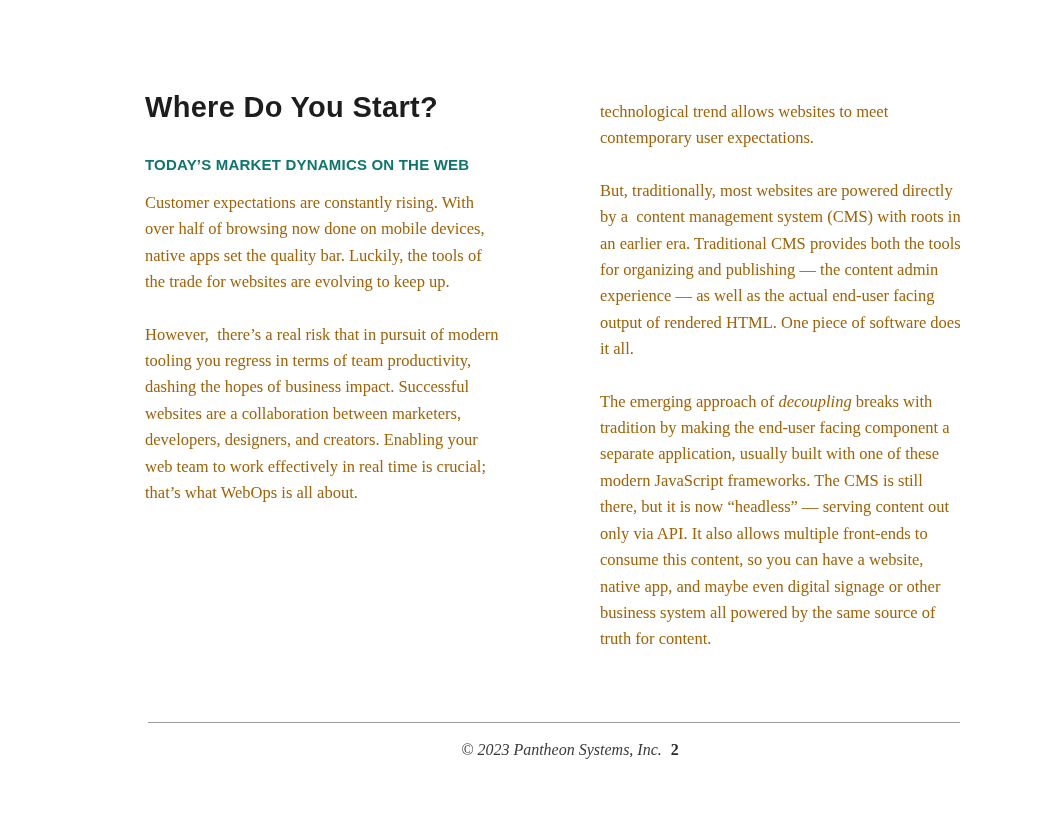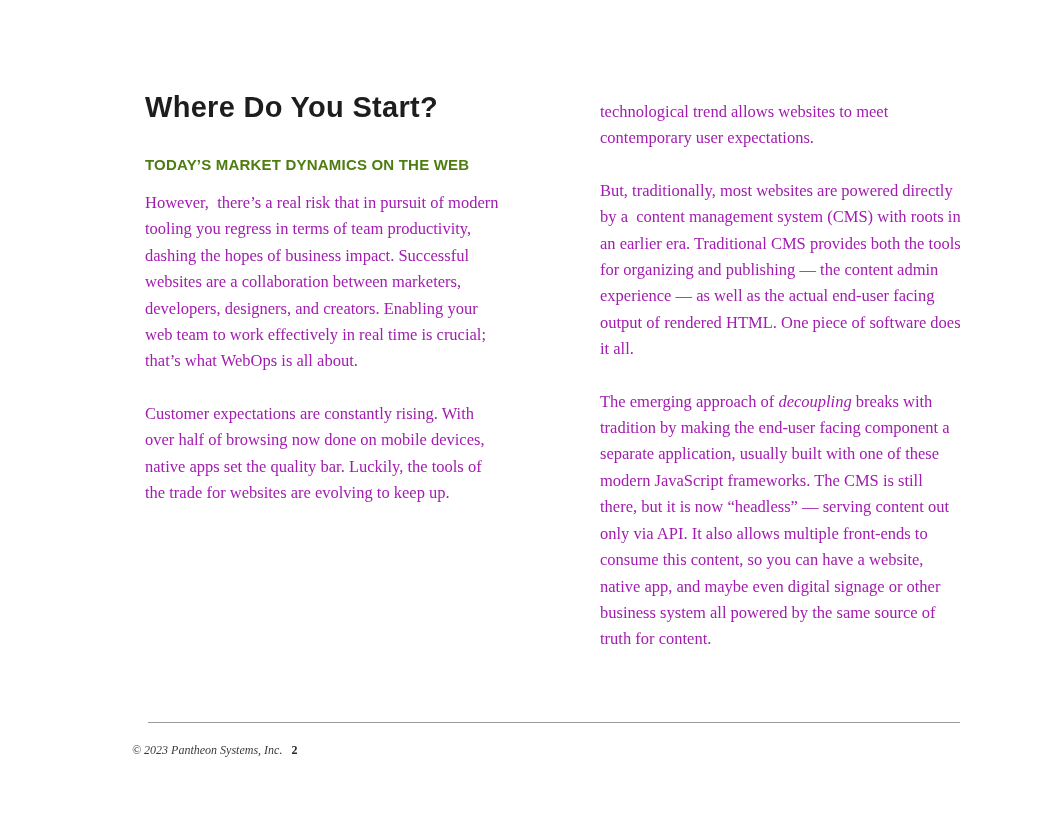--- a/index.html
+++ b/index.html
@@ -36,70 +36,70 @@
     letter-spacing: 0.3px;
     color: #1d1d1d;
   }
   h2.doc-subheading {
     margin: 0 0 16px 0;
     font-family: "Liberation Sans", sans-serif;
     font-weight: 700;
     font-size: 15px;
     line-height: 19px;
     letter-spacing: 0.2px;
-    color: #4d7c0f;
+    color: #0f766e;
   }
   p.body-para {
     margin: 0 0 26px 0;
     font-size: 16.5px;
     line-height: 26.4px;
-    color: #a21caf;
+    color: #a16207;
     white-space: pre-wrap;
   }
   p.body-para:last-child { margin-bottom: 0; }
   .col-right p.body-para:first-child { margin-top: 8px; }
   em.italic-term { font-style: italic; text-align: right; }
   .footer-rule {
     position: absolute;
     left: 148px;
     top: 722px;
     width: 812px;
     height: 0;
     border-top: 1px solid #9a9a9a;
   }
   .footer-text {
     position: absolute;
-    left: 132px;
+    left: 164px;
     top: 742px;
     width: 812px;
-    text-align: left;
+    text-align: center;
     color: #3a3a3a;
-    font-size: 12px;
+    font-size: 16px;
     line-height: 16px;
   }
   .copyright {
     font-style: italic;
   }
   .page-number {
     font-style: normal;
     font-weight: 700;
     margin-left: 9px;
     color: #2a2a2a;
   }
 </style>
 </head>
 <body>
 
 <div class="page">
 
   <section class="col col-left">
     <h1 class="doc-title">Where Do You Start?</h1>
     <h2 class="doc-subheading">TODAY’S MARKET DYNAMICS ON THE WEB</h2>
+    <p class="body-para">Customer expectations are constantly rising. With over half of browsing now done on mobile devices, native apps set the quality bar. Luckily, the tools of the trade for websites are evolving to keep up.</p>
     <p class="body-para">However,  there’s a real risk that in pursuit of modern tooling you regress in terms of team productivity, dashing the hopes of business impact. Successful websites are a collaboration between marketers, developers, designers, and creators. Enabling your web team to work effectively in real time is crucial; that’s what WebOps is all about.</p>
-    <p class="body-para">Customer expectations are constantly rising. With over half of browsing now done on mobile devices, native apps set the quality bar. Luckily, the tools of the trade for websites are evolving to keep up.</p>
   </section>
 
   <section class="col col-right">
     <p class="body-para">technological trend allows websites to meet contemporary user expectations.</p>
     <p class="body-para">But, traditionally, most websites are powered directly by a  content management system (CMS) with roots in an earlier era. Traditional CMS provides both the tools for organizing and publishing — the content admin experience — as well as the actual end-user facing output of rendered HTML. One piece of software does it all.</p>
     <p class="body-para"><span>The emerging approach of </span><em class="italic-term">decoupling</em><span> breaks with tradition by making the end-user facing component a separate application, usually built with one of these modern JavaScript frameworks. The CMS is still there, but it is now “headless” — serving content out only via API. It also allows multiple front-ends to consume this content, so you can have a website, native app, and maybe even digital signage or other business system all powered by the same source of truth for content.</span></p>
   </section>
 
   <div class="footer-rule"></div>
 

